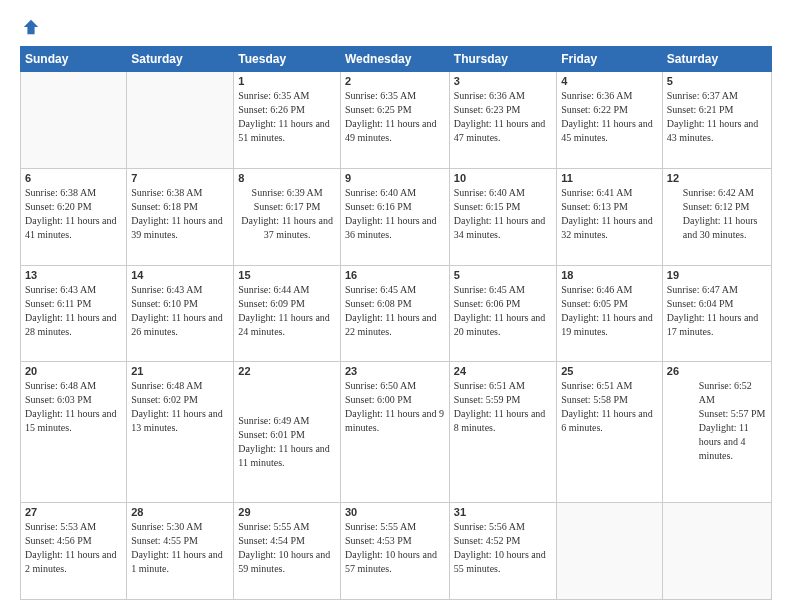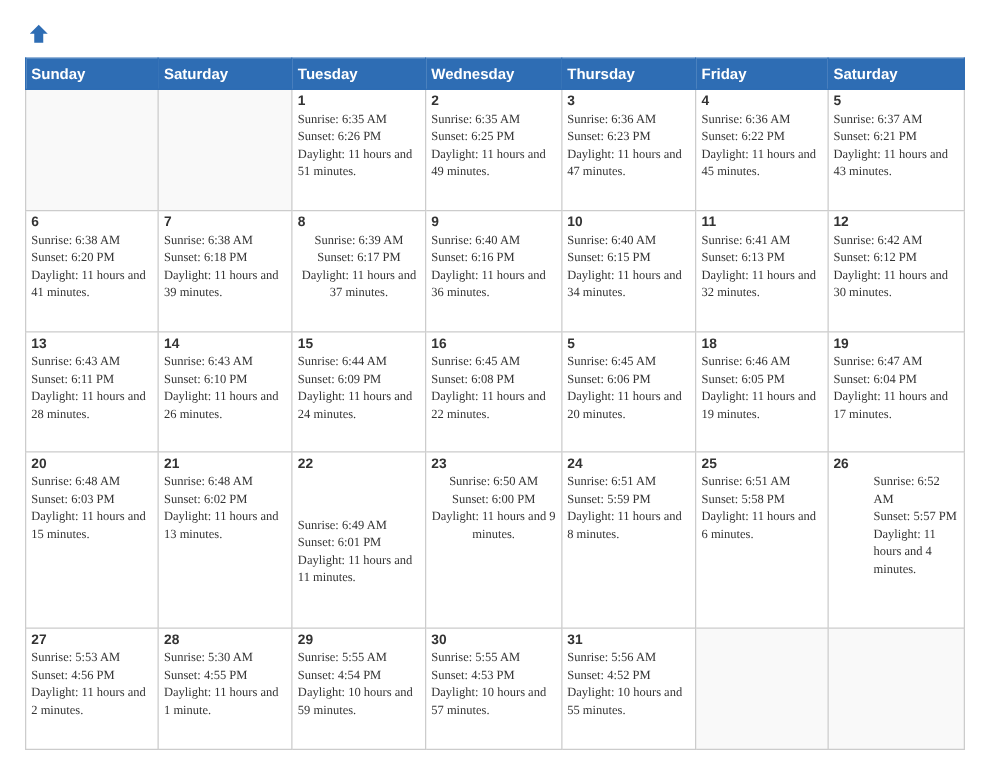--- a/index.html
+++ b/index.html
@@ -201,21 +201,21 @@
 Daylight: 11 hours and 34 minutes.</div>
           </td>
           <td>
             <span class="day-number">11</span>
             <div class="cell-info" style="white-space: pre-line;">Sunrise: 6:41 AM
 Sunset: 6:13 PM
 Daylight: 11 hours and 32 minutes.</div>
           </td>
           <td>
             <span class="day-number">12</span>
-            <div class="cell-info" style="white-space: pre-line;">Sunrise: 6:42 AM
+            <div class="cell-info" style="white-space: pre-line; margin-left: 16px;">Sunrise: 6:42 AM
 Sunset: 6:12 PM
 Daylight: 11 hours and 30 minutes.</div>
           </td>
         </tr>
         <tr>
           <td>
             <span class="day-number">13</span>
             <div class="cell-info" style="white-space: pre-line;">Sunrise: 6:43 AM
 Sunset: 6:11 PM
 Daylight: 11 hours and 28 minutes.</div>
@@ -271,21 +271,21 @@
 Daylight: 11 hours and 13 minutes.</div>
           </td>
           <td>
             <span class="day-number">22</span>
             <div class="cell-info" style="white-space: pre-line; margin-top: 37px;">Sunrise: 6:49 AM
 Sunset: 6:01 PM
 Daylight: 11 hours and 11 minutes.</div>
           </td>
           <td>
             <span class="day-number">23</span>
-            <div class="cell-info" style="white-space: pre-line; text-align: center;">Sunrise: 6:50 AM
+            <div class="cell-info" style="white-space: pre-line;">Sunrise: 6:50 AM
 Sunset: 6:00 PM
 Daylight: 11 hours and 9 minutes.</div>
           </td>
           <td>
             <span class="day-number">24</span>
             <div class="cell-info" style="white-space: pre-line;">Sunrise: 6:51 AM
 Sunset: 5:59 PM
 Daylight: 11 hours and 8 minutes.</div>
           </td>
           <td>

